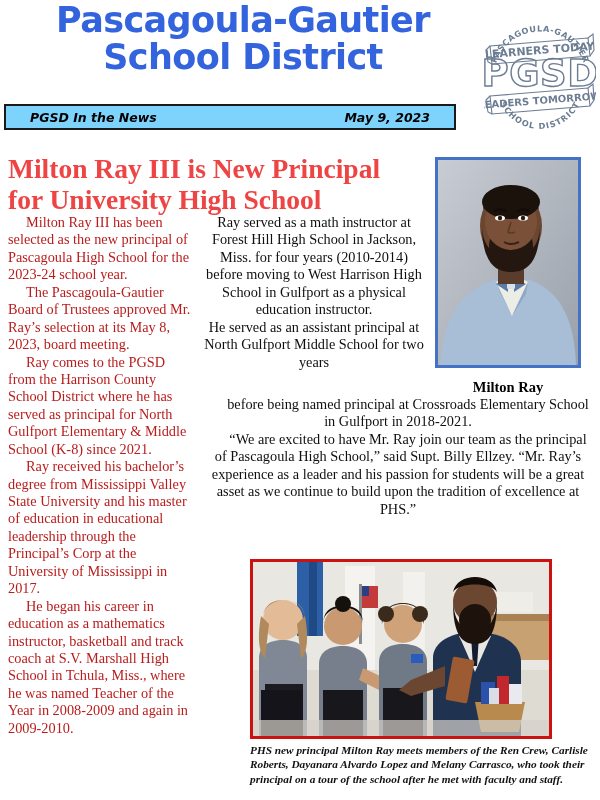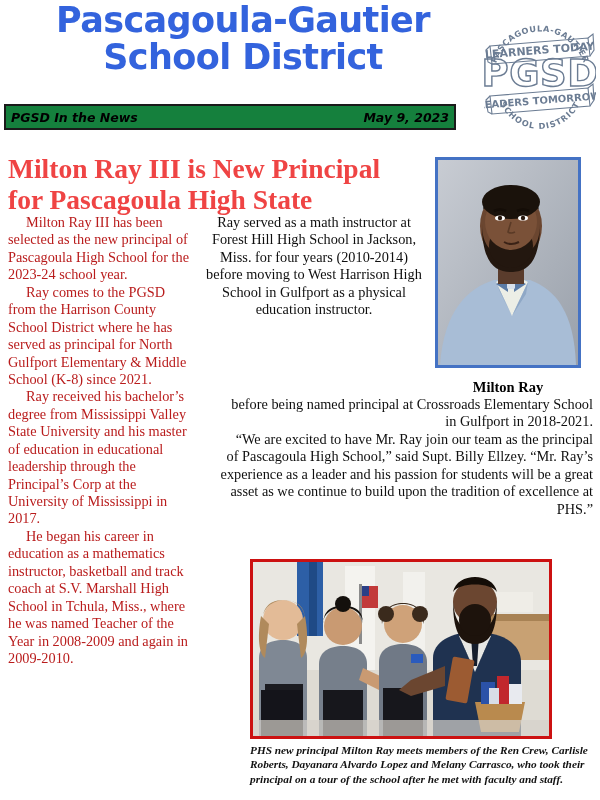--- a/index.html
+++ b/index.html
@@ -55,22 +55,22 @@
     position: absolute;
     left: 4px;
     top: 104px;
     width: 452px;
     height: 26px;
     border: 2px solid #1a1a1a;
     box-sizing: border-box;
     display: flex;
     align-items: center;
     justify-content: space-between;
-    padding: 0 5px;
-    background: #15803d;
+    padding: 0 24px;
+    background: #7dd3fc;
   }
   .banner-label, .banner-date {
     font-family: "DejaVu Sans", sans-serif;
     font-weight: bold;
     font-style: italic;
     font-size: 12.5px;
     color: #000;
     white-space: nowrap;
   }
 
@@ -136,21 +136,21 @@
     text-align: center;
   }
   .col-full {
     position: absolute;
     left: 203px;
     top: 396px;
     width: 390px;
     font-size: 14.3px;
     line-height: 1.22;
     color: #0f0f0f;
-    text-align: right;
+    text-align: center;
   }
   .para {
     margin: 0 0 0 0;
     text-indent: 18px;
   }
   .col-right .para { text-indent: 0; }
   .col-full .para { text-indent: 20px; }
 
   
   .group-photo-wrap {
@@ -222,21 +222,21 @@
     </svg>
   </div>
 
   <div class="banner">
     <span class="banner-label">PGSD In the News</span>
     <span class="banner-date">May 9, 2023</span>
   </div>
 
   <h1 class="headline">
     <span>Milton Ray III is New Principal</span>
-    <span class="hl2">for Pascagoula High State</span>
+    <span class="hl2">for University High School</span>
   </h1>
 
   <div class="portrait-wrap">
     <div class="portrait">
       <svg width="140" height="205" viewBox="0 0 140 205" aria-hidden="true">
         <defs>
           <linearGradient id="bgGrad" x1="0" y1="0" x2="1" y2="1">
             <stop offset="0%" stop-color="#c8ccd3"></stop>
             <stop offset="100%" stop-color="#9aa1ab"></stop>
           </linearGradient>
@@ -274,27 +274,29 @@
 
         <path d="M 73,62 L 70,72 Q 73,74 77,72" stroke="#5a3a26" stroke-width="1.6" fill="none"></path>
         <path d="M 66,82 Q 73,86 81,82" stroke="#3a2216" stroke-width="2" fill="none"></path>
       </svg>
     </div>
     <div class="portrait-caption">Milton Ray</div>
   </div>
 
   <div class="col-left">
     <p class="para">Milton Ray III has been selected as the new principal of Pascagoula High School for the 2023-24 school year.</p>
+    <p class="para">The Pascagoula-Gautier Board of Trustees approved Mr. Ray’s selection at its May 8, 2023, board meeting.</p>
     <p class="para">Ray comes to the PGSD from the Harrison County School District where he has served as principal for North Gulfport Elementary  &amp; Middle School (K-8) since 2021.</p>
     <p class="para">Ray received his bachelor’s degree from Mississippi Valley State University and his master of education in educational leadership through the Principal’s Corp at the University of Mississippi in 2017.</p>
     <p class="para">He began his career in education as a mathematics instructor, basketball and track coach at S.V. Marshall High School in Tchula, Miss., where he was named Teacher of the Year in 2008-2009 and again in 2009-2010.</p>
   </div>
 
   <div class="col-right">
     <p class="para">Ray served as a math instructor at Forest Hill High School in Jackson, Miss. for four years (2010-2014) before moving to West Harrison High School in Gulfport as a physical education instructor.</p>
+    <p class="para">He served as an assistant principal at North Gulfport Middle School for two years</p>
   </div>
 
   <div class="col-full">
     <p class="para">before being named principal at Crossroads Elementary School in  Gulfport in 2018-2021.</p>
     <p class="para">“We are excited to have Mr. Ray join our team as the principal of Pascagoula High School,” said Supt. Billy Ellzey. “Mr. Ray’s experience as a leader and his passion for students will be a great asset as we continue to build upon the tradition of excellence at PHS.”</p>
   </div>
 
   <div class="group-photo-wrap">
     <div class="group-photo">
       <svg width="296" height="174" viewBox="0 0 296 174" aria-hidden="true">

